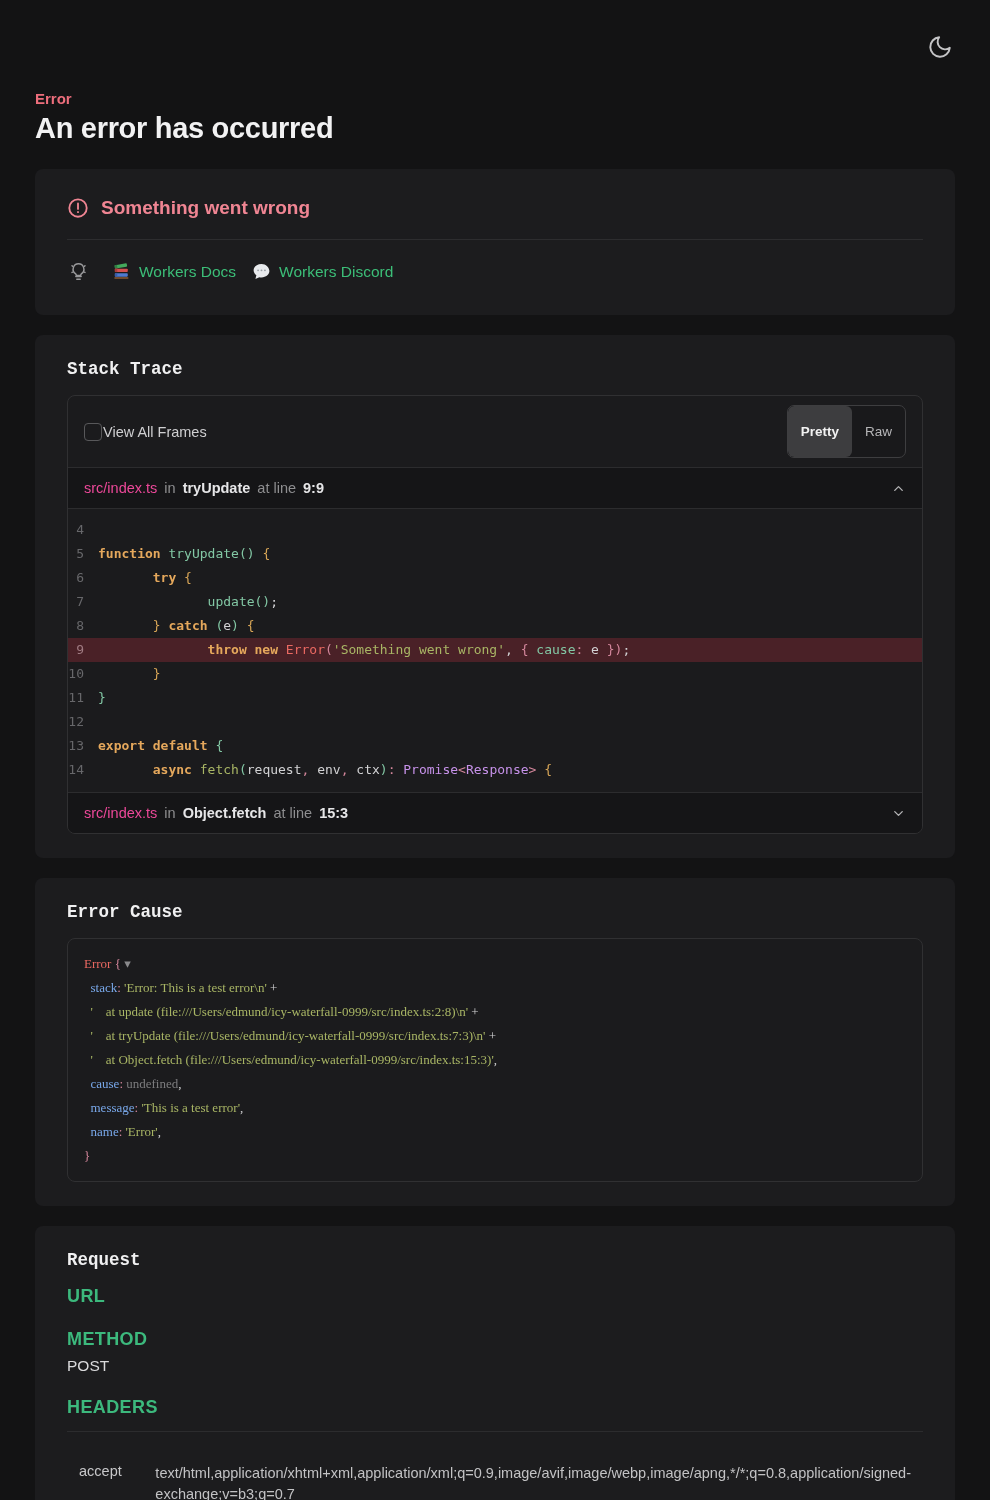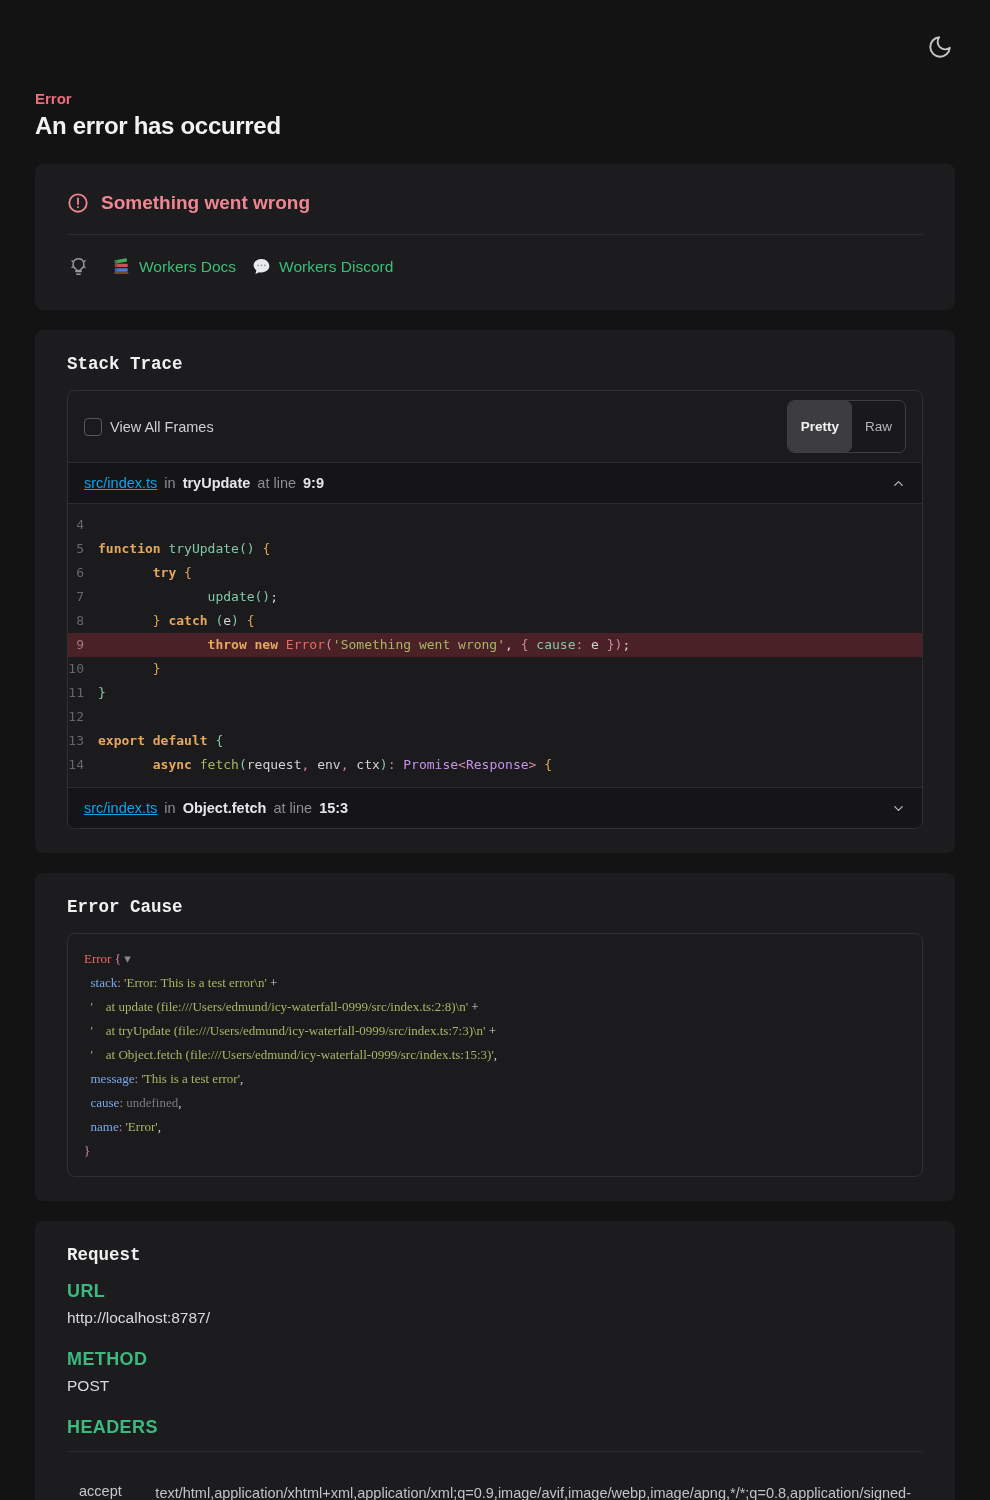--- a/index.html
+++ b/index.html
@@ -11,47 +11,47 @@
     color: #e4e4e6;
   }
   .wrap { padding: 0 35px 40px; }
 
   
   .topbar { display: flex; justify-content: flex-end; padding-top: 32px; }
   .icon-btn { background: none; border: none; cursor: pointer; padding: 2px; line-height: 0; }
 
   
   .eyebrow { margin-top: 28px; color: #ed6e7c; font-size: 15px; font-weight: 700; }
-  .page-title { margin-top: 5px; color: #f2f2f3; font-size: 24px; font-weight: 700; letter-spacing: -0.3px; }
+  .page-title { margin-top: 5px; color: #f2f2f3; font-size: 29px; font-weight: 700; letter-spacing: -0.3px; }
 
   
   .card { background: #1c1c1e; border-radius: 8px; margin-top: 20px; padding: 24px 32px; }
   .card.first { margin-top: 24px; }
   .card-title { color: #f0f0f1; font-size: 17.5px; font-weight: 700; font-family: Liberation Mono, monospace; }
 
   
   .alert-head { display: flex; align-items: center; gap: 12px; color: #f08593; font-size: 19px; font-weight: 700; padding: 4px 0 20px; }
   .alert-divider { border: none; border-top: 1px solid #2d2d2f; }
   .alert-links { display: flex; align-items: center; gap: 16px; padding: 20px 0 8px; }
   .tips-icon { line-height: 0; margin-right: 6px; }
   .wlink { display: inline-flex; align-items: center; gap: 8px; color: #3cbe78; font-size: 15.5px; font-weight: 500; text-decoration: none; cursor: pointer; }
   .emoji-icon { line-height: 0; }
 
   
   .inner-box { border: 1px solid #303032; border-radius: 8px; overflow: hidden; margin-top: 16px; background: #1b1b1d; }
   .toolbar { display: flex; align-items: center; justify-content: space-between; padding: 9px 16px; }
-  .chk-row { display: flex; align-items: center; gap: 8px; color: #cfcfd1; font-size: 14.5px; cursor: pointer; }
+  .chk-row { display: flex; align-items: center; gap: 1px; color: #cfcfd1; font-size: 14.5px; cursor: pointer; }
   .checkbox { width: 18px; height: 18px; border: 1.5px solid #58585a; border-radius: 4px; background: transparent; flex: none; }
   .seg { display: flex; align-items: stretch; border: 1px solid #3e3e40; border-radius: 7px; overflow: hidden; background: #19191b; }
   .seg-btn { padding: 18px 13px; font-size: 13.5px; color: #b6b6b8; background: transparent; border: none; cursor: pointer; font-family: inherit; }
   .seg-btn.active { background: #3d3d3f; color: #f2f2f2; font-weight: 600; border-radius: 6px; }
 
   .frame { display: flex; align-items: center; gap: 7px; background: #151517; border-top: 1px solid #2c2c2e; border-bottom: 1px solid #2c2c2e; padding: 12px 16px; font-size: 14.5px; cursor: pointer; }
   .frame.last { border-bottom: none; }
-  .frame .file { color: #0ea5e9; text-decoration: underline; }
+  .frame .file { color: #ec4899; }
   .frame .dim { color: #8e8e90; }
   .frame .strong { color: #e6e6e8; font-weight: 600; }
   .frame .spacer { flex: 1; }
   .chev { line-height: 0; }
 
   .code { padding: 9px 0 10px; background: #1b1b1d; }
   .code-line { display: flex; height: 24px; line-height: 24px; font-family: "DejaVu Sans Mono", monospace; font-size: 13px; white-space: pre; color: #d2d2d4; }
   .line-no { width: 30px; flex: none; text-align: right; padding-right: 14px; color: #67676a; }
   .code-line.hl { background: #4a2127; }
   .code-line.hl .line-no { color: #a07b82; }
@@ -215,32 +215,31 @@
   </section>
 
   <section class="card">
     <h2 class="card-title">Error Cause</h2>
     <div class="cause-box">
         <div class="cause-line"><span class="tk-err">Error</span><span> </span><span class="tk-pk">{</span><span> </span><span class="tk-dim">▾</span></div>
         <div class="cause-line"><span>  </span><span class="tk-key">stack</span><span class="tk-pk">:</span><span> </span><span class="tk-str">'Error: This is a test error\n'</span><span> +</span></div>
         <div class="cause-line"><span>  </span><span class="tk-str">'    at update (file:///Users/edmund/icy-waterfall-0999/src/index.ts:2:8)\n'</span><span> +</span></div>
         <div class="cause-line"><span>  </span><span class="tk-str">'    at tryUpdate (file:///Users/edmund/icy-waterfall-0999/src/index.ts:7:3)\n'</span><span> +</span></div>
         <div class="cause-line"><span>  </span><span class="tk-str">'    at Object.fetch (file:///Users/edmund/icy-waterfall-0999/src/index.ts:15:3)'</span><span>,</span></div>
+        <div class="cause-line"><span>  </span><span class="tk-key">cause</span><span class="tk-pk">:</span><span> </span><span class="tk-und">undefined</span><span>,</span></div>
         <div class="cause-line"><span>  </span><span class="tk-key">message</span><span class="tk-pk">:</span><span> </span><span class="tk-str">'This is a test error'</span><span>,</span></div>
-        <div class="cause-line"><span>  </span><span class="tk-key">cause</span><span class="tk-pk">:</span><span> </span><span class="tk-und">undefined</span><span>,</span></div>
         <div class="cause-line"><span>  </span><span class="tk-key">name</span><span class="tk-pk">:</span><span> </span><span class="tk-str">'Error'</span><span>,</span></div>
         <div class="cause-line"><span class="tk-pk">}</span></div>
       </div>
   </section>
 
   <section class="card">
     <h2 class="card-title">Request</h2>
 
     <div class="field-label firstlab">URL</div>
-    <div class="field-value">http://localhost:8787/</div>
 
     <div class="field-label">METHOD</div>
     <div class="field-value">POST</div>
 
     <div class="field-label">HEADERS</div>
     <table class="hdr-table">
       <tbody>
           <tr>
             <td class="h-name">accept</td>
             <td class="h-val">text/html,application/xhtml+xml,application/xml;q=0.9,image/avif,image/webp,image/apng,*/*;q=0.8,application/signed-exchange;v=b3;q=0.7</td>

